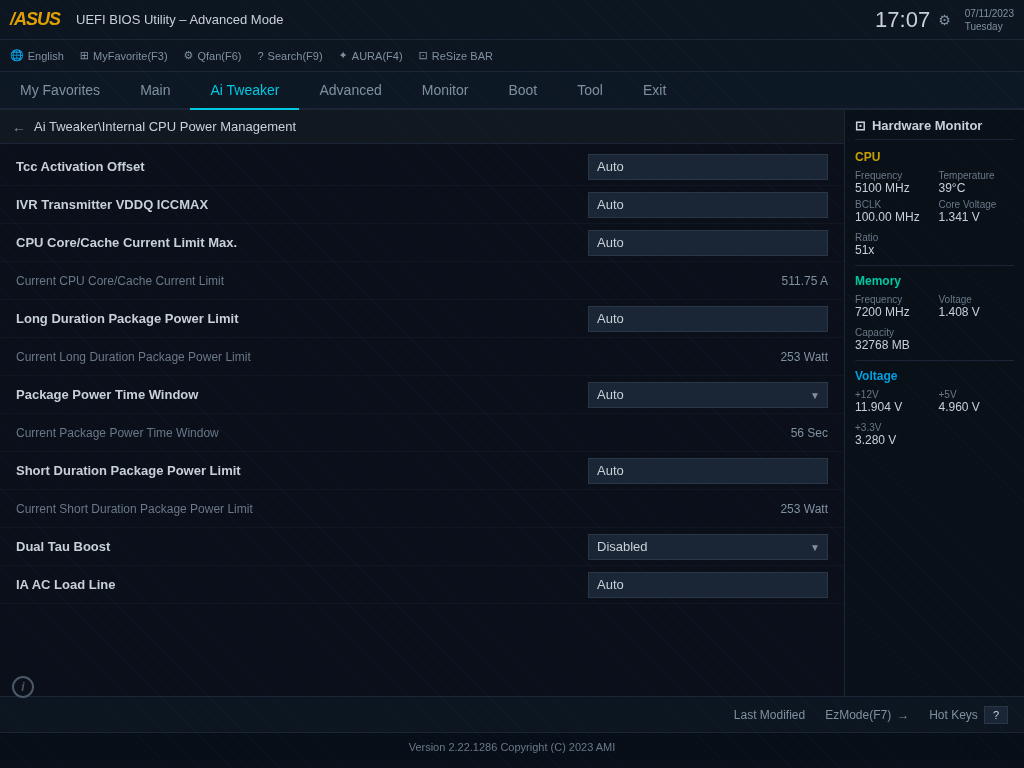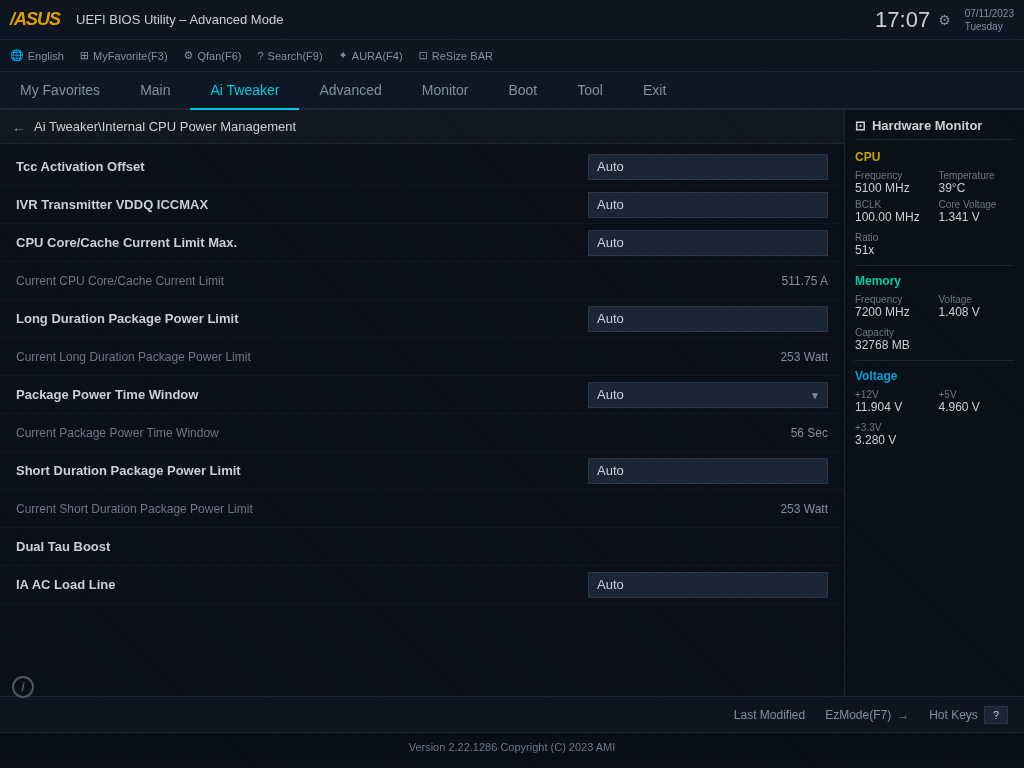--- a/index.html
+++ b/index.html
@@ -477,20 +477,26 @@
         <input class="setting-input" value="Auto" readonly="" style="">
       </div>
 
       <div class="setting-row">
         <span class="setting-label muted">Current Short Duration Package Power Limit</span>
         <span class="setting-value">253 Watt</span>
       </div>
 
       <div class="setting-row">
         <span class="setting-label bold">Dual Tau Boost</span>
+        <div class="select-wrapper">
+          <select class="setting-select">
+            <option>Disabled</option>
+            <option>Enabled</option>
+          </select>
+        </div>
       </div>
 
       <div class="setting-row">
         <span class="setting-label bold">IA AC Load Line</span>
         <input class="setting-input" value="Auto" readonly="" style="">
       </div>
 
     </div>
   </div>
 

